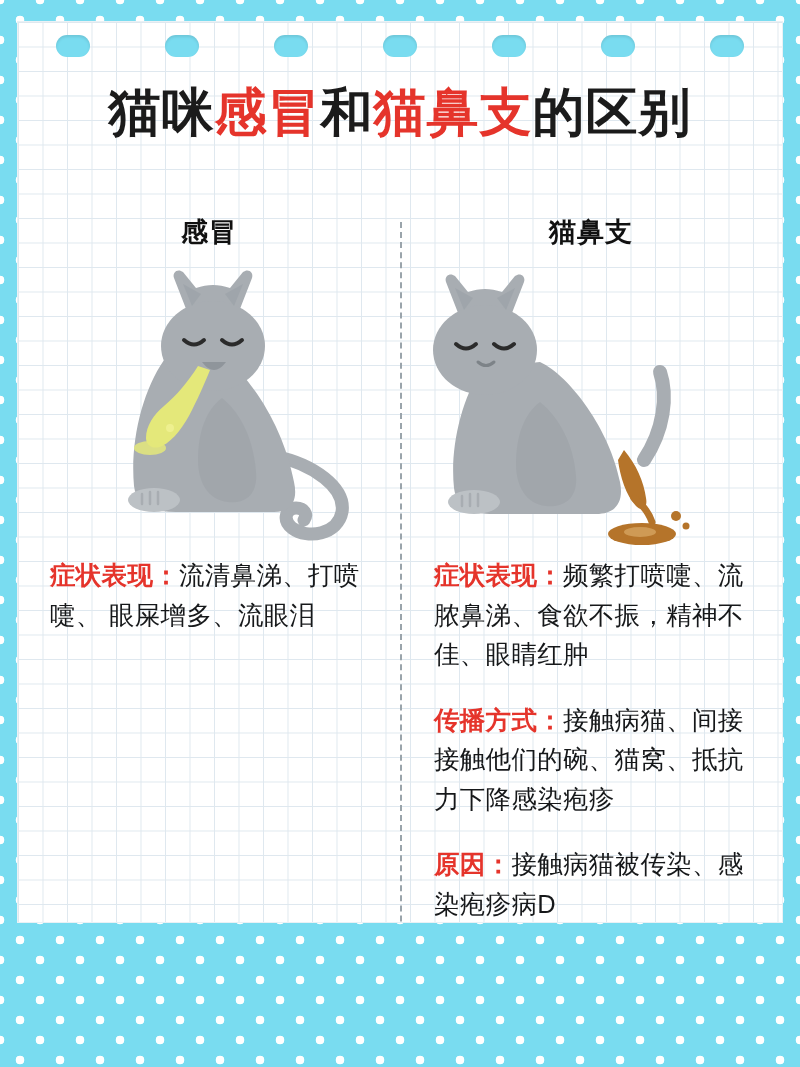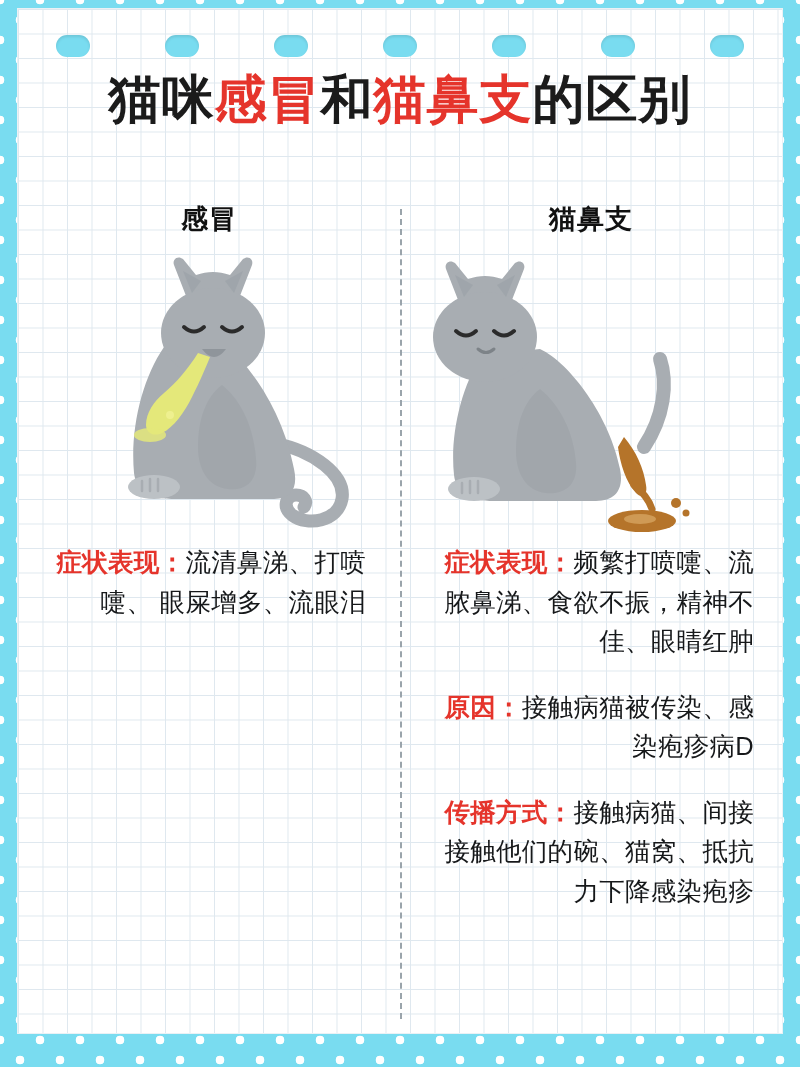--- a/index.html
+++ b/index.html
@@ -22,23 +22,23 @@
     background-image:
       radial-gradient(circle, #ffffff 4.2px, transparent 4.6px),
       radial-gradient(circle, #ffffff 4.2px, transparent 4.6px);
     background-size: 40px 40px, 40px 40px;
     background-position: 0 0, 20px 20px;
   }
   
   #sheet {
     position: absolute;
     left: 18px;
-    top: 9px;
-    width: 764px;
-    height: 1024px;
+    top: 22px;
+    width: 764px;
+    height: 900px;
     background: #ffffff;
     background-image:
       linear-gradient(to right, #dfe8ef 1px, transparent 1px),
       linear-gradient(to bottom, #dfe8ef 1px, transparent 1px);
     background-size: 24.5px 24.5px;
     box-shadow: 0 0 0 1px #eaf1f5;
     overflow: hidden;
   }
   
   #holes {
@@ -121,21 +121,21 @@
     color: #16181a;
     margin-bottom: 26px;
     letter-spacing: 0.3px;
   }
   .txt-block .lbl {
     color: #e5342b;
     font-weight: bold;
   }
   .col-left .txt-wrap { padding-left: 4px; padding-right: 6px; }
   .col-right .txt-wrap { padding-left: 6px; padding-right: 0; }
-  .txt-wrap { margin-top: 6px; text-align: right; }
+  .txt-wrap { margin-top: 6px; }
 </style>
 </head>
 <body>
 
 <div id="backdrop"></div>
 
 <div id="sheet">
 
   <div id="title">
     <span>猫咪</span><span class="hl">感冒</span><span>和</span><span class="hl">猫鼻支</span><span>的区别</span>
@@ -216,24 +216,24 @@
           <circle cx="248" cy="266" r="5" fill="#b5742a"></circle>
           <circle cx="258" cy="276" r="3.5" fill="#b5742a"></circle>
         </svg>
       </div>
 
       <div class="txt-wrap">
         <div class="txt-block">
           <span class="lbl">症状表现：</span><span>频繁打喷嚏、流脓鼻涕、食欲不振，精神不佳、眼睛红肿</span>
         </div>
         <div class="txt-block">
+          <span class="lbl">传播方式：</span><span>接触病猫、间接接触他们的碗、猫窝、抵抗力下降感染疱疹</span>
+        </div>
+        <div class="txt-block">
           <span class="lbl">原因：</span><span>接触病猫被传染、感染疱疹病D</span>
-        </div>
-        <div class="txt-block">
-          <span class="lbl">传播方式：</span><span>接触病猫、间接接触他们的碗、猫窝、抵抗力下降感染疱疹</span>
         </div>
       </div>
     </div>
 
   </div>
 </div>
 
 <div id="holes">
     <div class="hole"></div>
     <div class="hole"></div>

